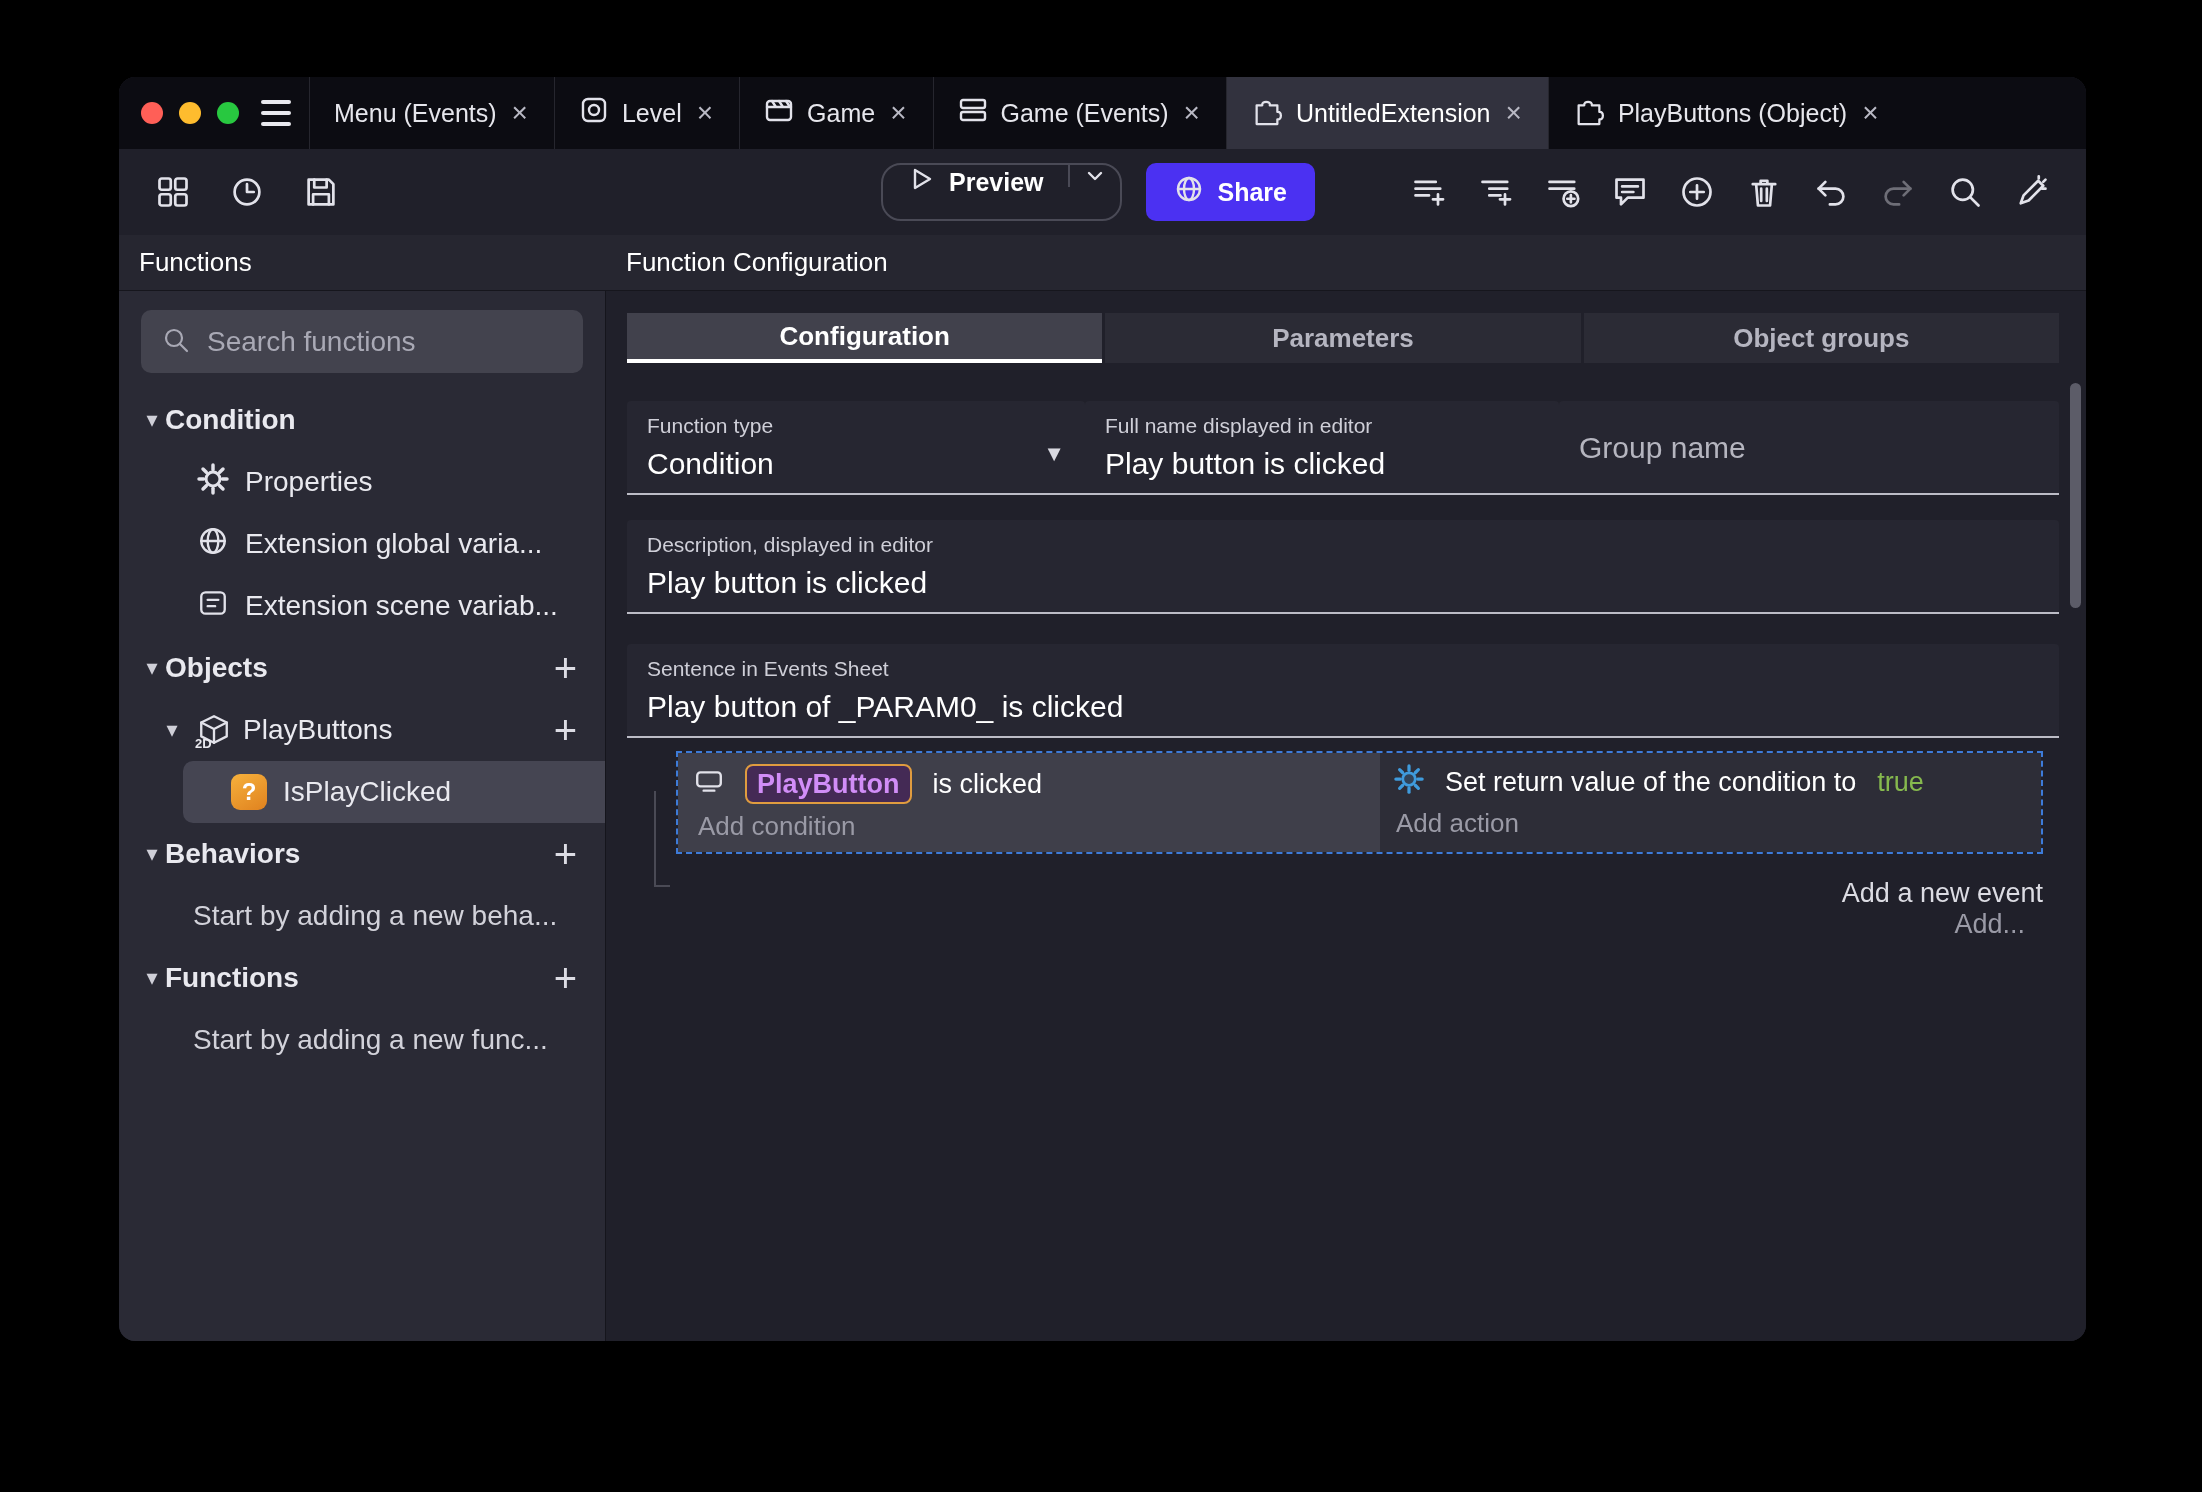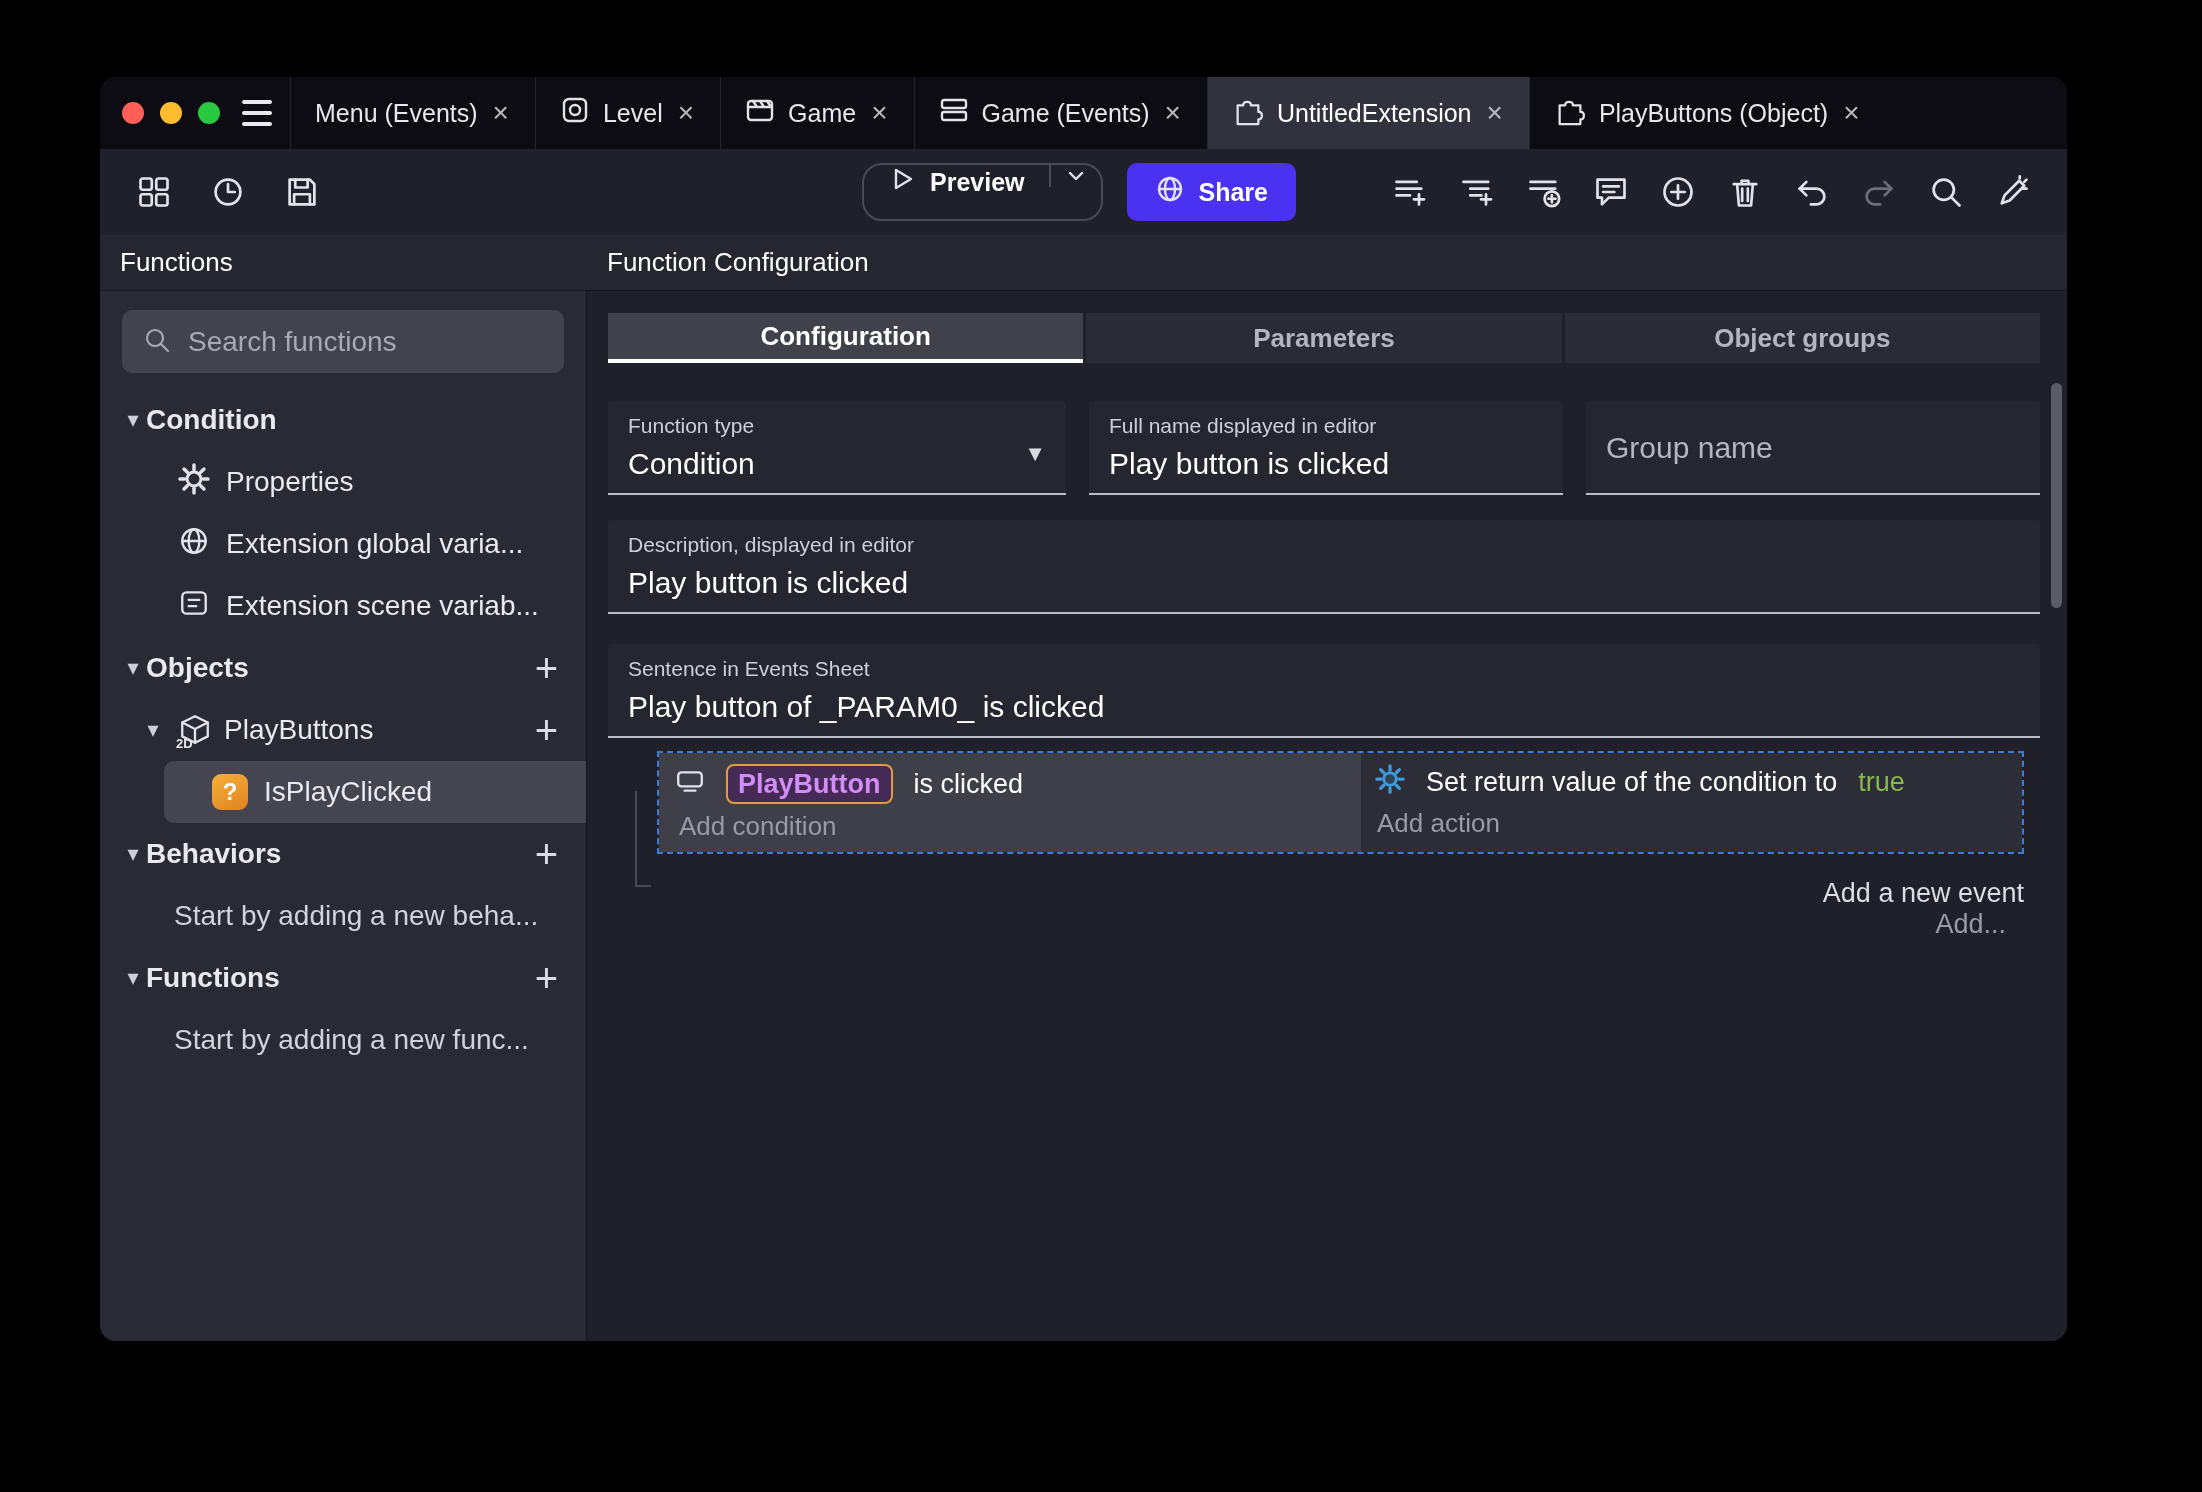--- a/index.html
+++ b/index.html
@@ -1,17 +1,17 @@
 <!DOCTYPE html>
 <html><head>
 <meta charset="utf-8">
 <style>
   * { margin:0; padding:0; box-sizing:border-box; }
   html,body { width:2202px; height:1492px; background:#000; font-family:"Liberation Sans","DejaVu Sans",sans-serif; }
-  .window { position:absolute; left:100px; top:77px; width:1967px; height:1264px;
+  .window { position:absolute; left:119px; top:77px; width:1967px; height:1264px;
             background:#20202a; border-radius:16px; overflow:hidden; }
 
   
   .tabbar { height:72px; background:#0c0c12; display:flex; align-items:stretch; }
   .traffic { display:flex; align-items:center; gap:16px; padding:0 14px 0 22px; }
   .dot { width:22px; height:22px; border-radius:50%; }
   .dot.red{background:#ff5f57;} .dot.yellow{background:#febc2e;} .dot.green{background:#28c840;}
   .hamburger { display:flex; flex-direction:column; justify-content:center; gap:7px; padding:0 18px 0 8px; cursor:pointer; }
   .hamburger span{ width:30px; height:4px; background:#e8e8ee; border-radius:2px; }
   .tabs { display:flex; flex:1; }
@@ -61,21 +61,21 @@
   .qicon { width:36px; height:36px; border-radius:9px; background:linear-gradient(150deg,#f6b13c,#e0821f);
            display:flex; align-items:center; justify-content:center; color:#fff; font-weight:bold; font-size:24px; flex:none; }
 
   
   .main { flex:1; position:relative; padding:0 27px 0 21px; background:#20202a; }
   .mtabs { margin-top:22px; display:flex; gap:3px; height:50px; }
   .mtab { flex:1; display:flex; align-items:center; justify-content:center; font-size:26px; font-weight:bold;
           background:#2b2b35; color:#b5b5c0; cursor:pointer; }
   .mtab.active { background:#41414c; color:#fff; border-bottom:4px solid #fff; }
 
-  .frow1 { margin-top:38px; display:flex; gap:23px; }
+  .frow1 { margin-top:38px; display:flex; }
   .field { background:#262631; border-bottom:2px solid #bcbcc6; border-radius:4px 4px 0 0; padding:13px 20px 12px; }
   .flabel { font-size:21px; color:#cfcfd8; }
   .fvalue { font-size:30px; color:#fff; margin-top:9px; white-space:nowrap; }
   .f-type { width:458px; position:relative; cursor:pointer; }
   .f-type .dd { position:absolute; right:20px; top:40px; color:#d8d8e0; font-size:22px; }
   .f-fullname { width:474px; }
   .f-group { flex:1; display:flex; align-items:center; }
   .f-group input { width:100%; background:transparent; border:none; outline:none; color:#fff; font-size:30px; font-family:inherit; }
   .f-group input::placeholder { color:#b5b5bf; }
   .f-wide { margin-top:25px; }

